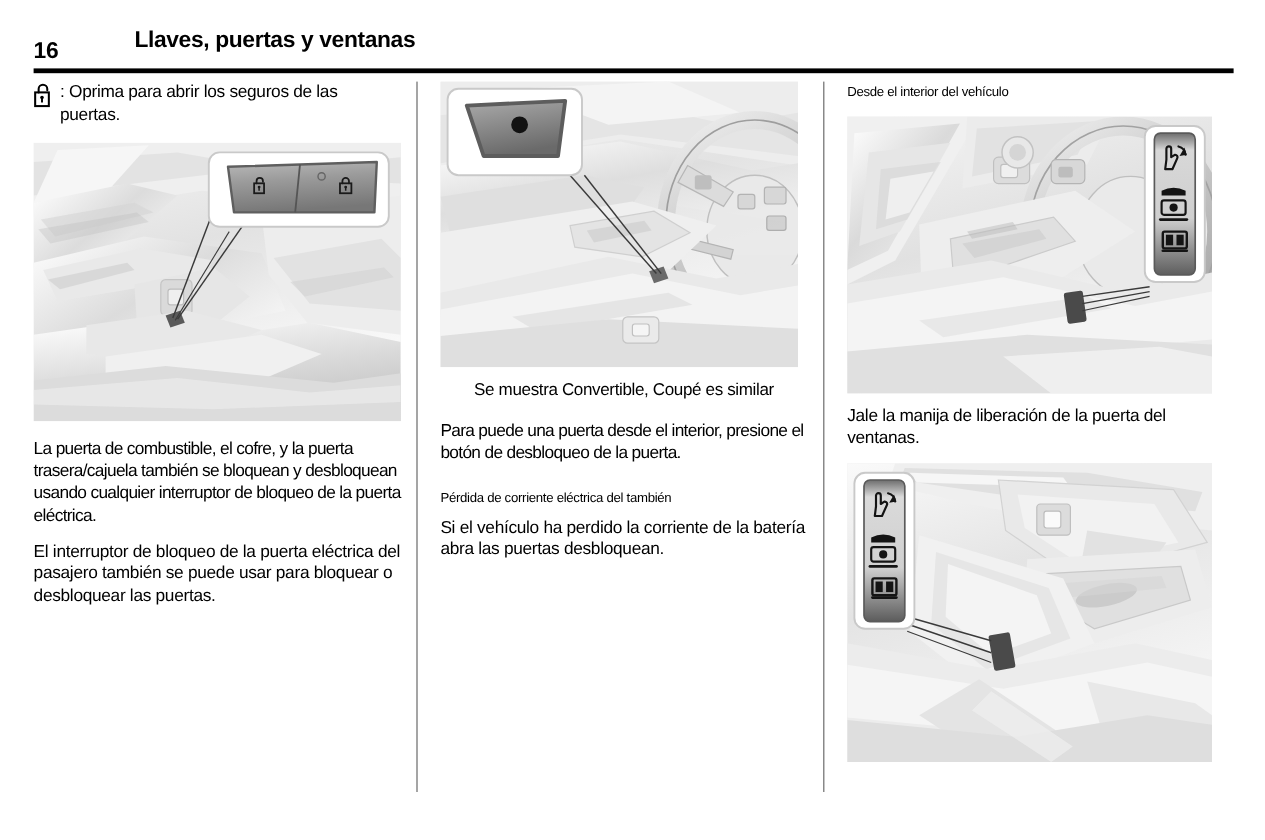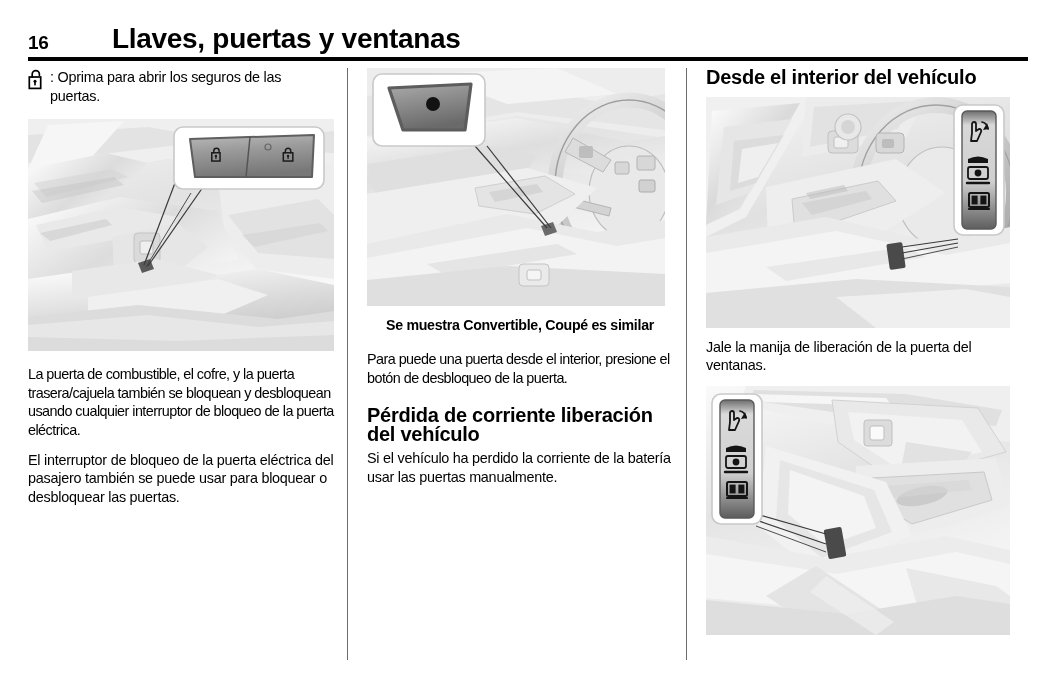--- a/index.html
+++ b/index.html
@@ -29,21 +29,21 @@
     left: 28px;
     top: 32px;
     font-size: 19px;
     font-weight: bold;
     letter-spacing: -0.2px;
   }
   #page-title {
     position: absolute;
     left: 112px;
     top: 23px;
-    font-size: 28px;
+    font-size: 19px;
     font-weight: bold;
     letter-spacing: -0.3px;
   }
   #header-rule {
     position: absolute;
     left: 28px;
     top: 57px;
     width: 1000px;
     height: 4px;
     background: #000000;
@@ -73,29 +73,29 @@
   
   .body-text {
     font-size: 14.4px;
     line-height: 18.6px;
     letter-spacing: -0.25px;
     margin: 0 0 11px 0;
     text-align: left;
   }
   .body-text.tight { letter-spacing: -0.55px; }
   .heading-text {
-    font-size: 20px;
-    font-weight: bold;
+    font-size: 11px;
+    font-weight: normal;
     line-height: 18.6px;
     letter-spacing: -0.25px;
     margin: 0 0 6px 0;
   }
   .caption-text {
     font-size: 14.2px;
-    font-weight: bold;
+    font-weight: normal;
     line-height: 18px;
     letter-spacing: -0.3px;
     text-align: center;
     margin: 10px 0 16px 0;
   }
   .spacer-8 { height: 8px; }
   .spacer-14 { height: 14px; }
 
   
   .icon-lead {
@@ -324,22 +324,22 @@
       </g>
     </svg>
   </div>
 
   <p class="caption-text">Se muestra Convertible, Coupé es similar</p>
 
   <p class="body-text tight">Para puede una puerta desde el interior, presione el botón de desbloqueo de la puerta.</p>
 
   <div class="spacer-8"></div>
 
-  <p class="heading-text">Pérdida de corriente liberación del vehículo</p>
-  <p class="body-text">Si el vehículo ha perdido la corriente de la batería usar las puertas manualmente.</p>
+  <p class="heading-text">Pérdida de corriente eléctrica del también</p>
+  <p class="body-text">Si el vehículo ha perdido la corriente de la batería abra las puertas desbloquean.</p>
 </div>
 
 <div id="col-right" class="column">
 
   <p class="heading-text" style="margin-bottom:10px;">Desde el interior del vehículo</p>
 
   <div class="figure" style="width:304px;height:231px;">
     <svg width="304" height="231" viewBox="0 0 304 231">
       <defs>
         <linearGradient id="lg-bgC" x1="0" y1="0" x2="0.4" y2="1">

